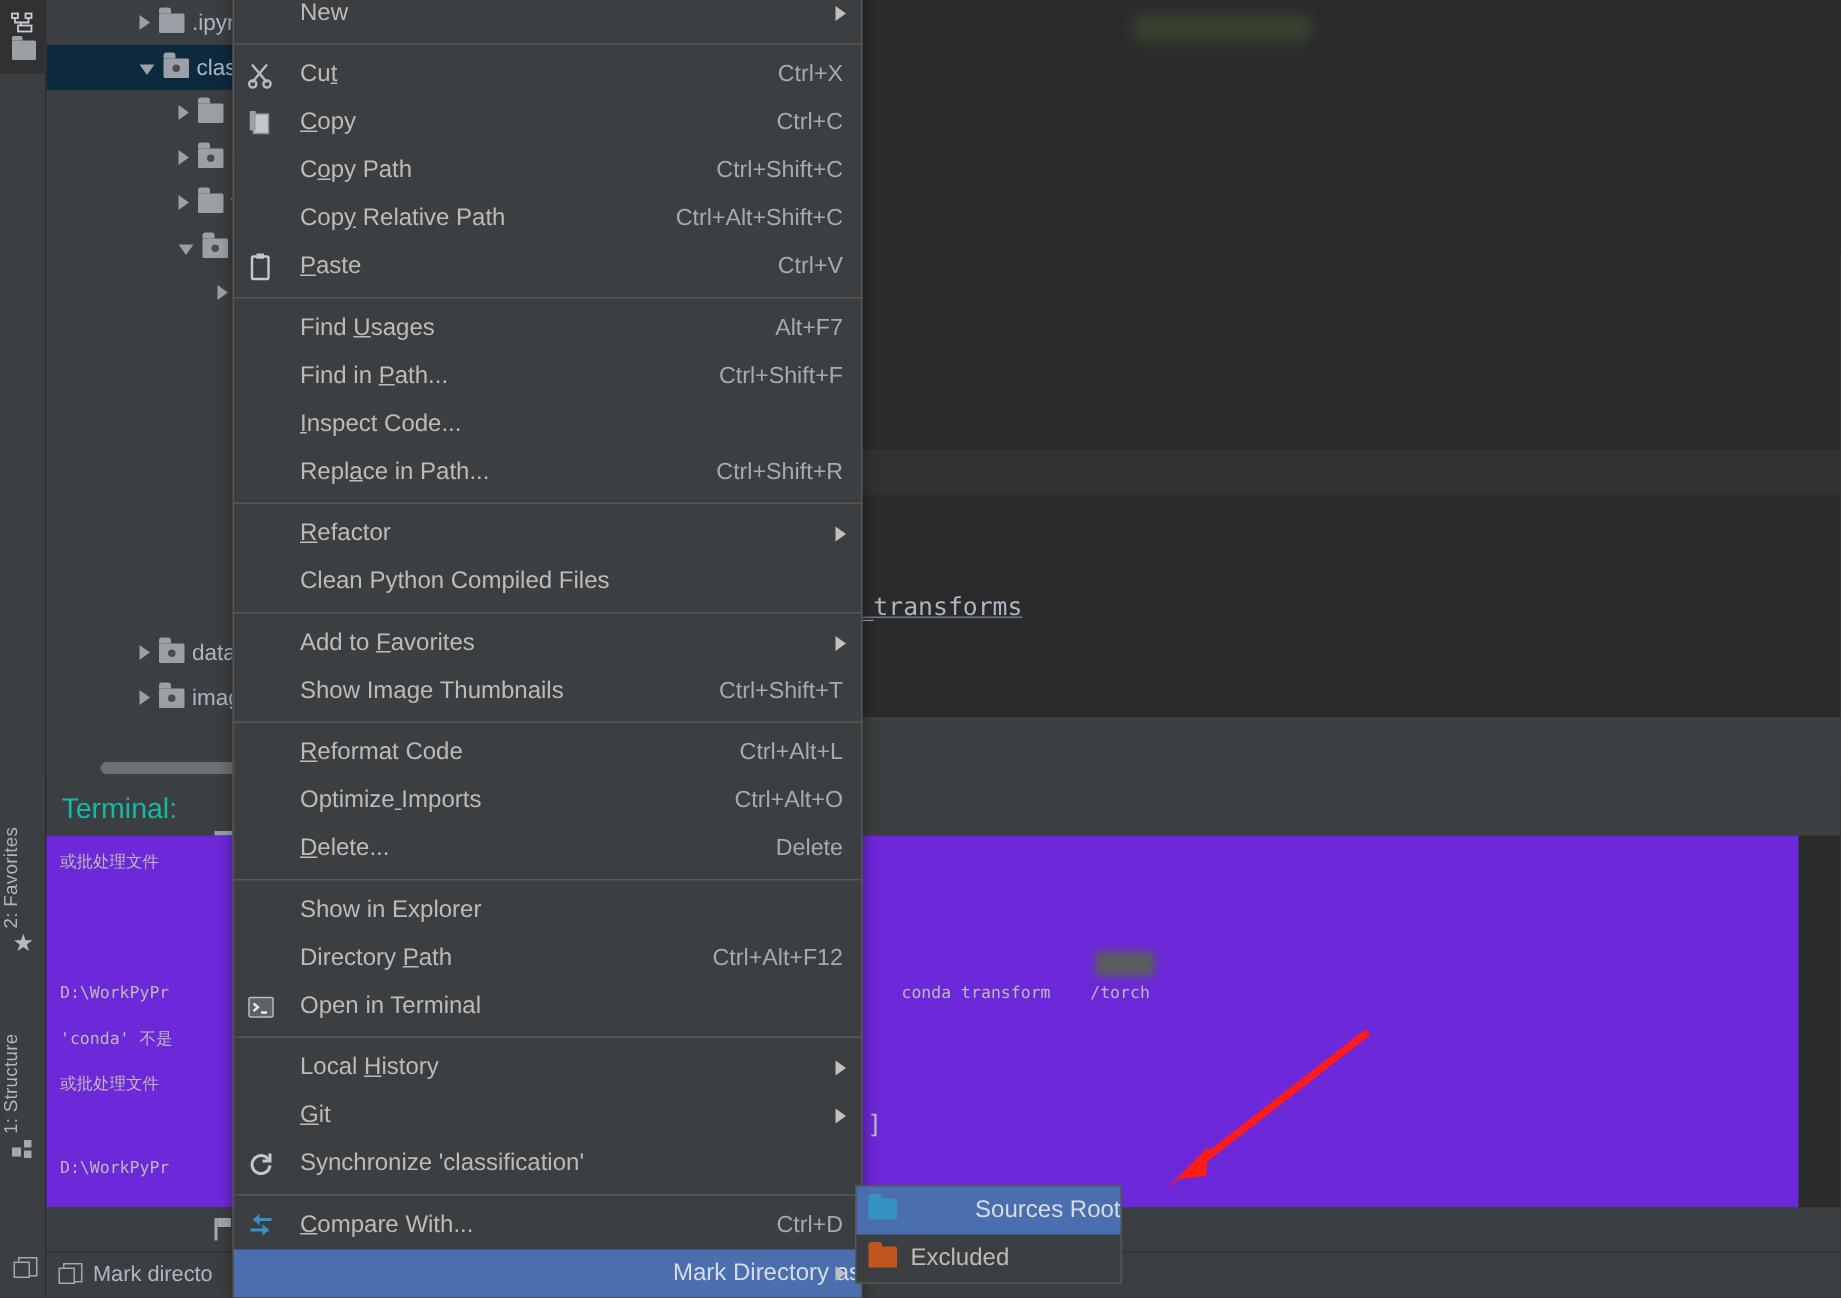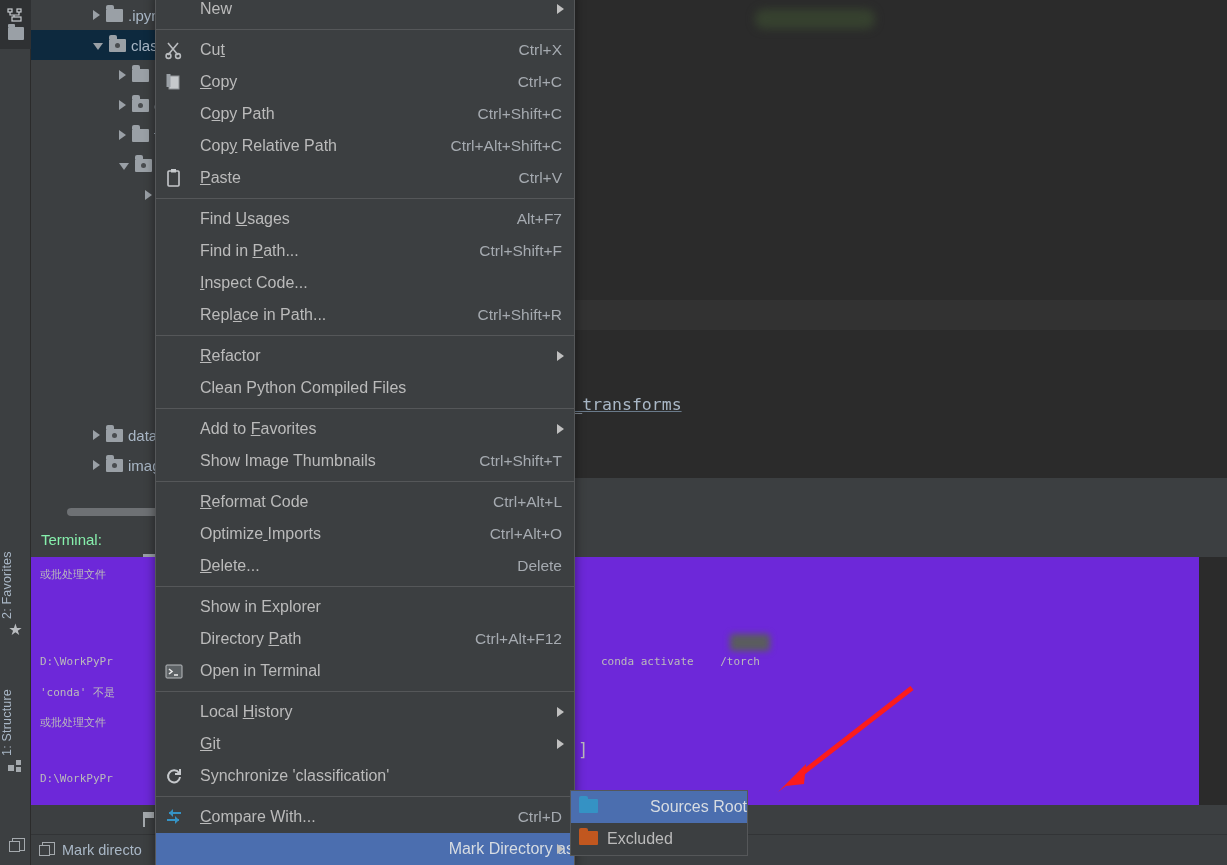--- a/index.html
+++ b/index.html
@@ -120,21 +120,21 @@
     position: absolute; left: 155px; top: 478px; width: 1072px; height: 4px; background: #3c3f41;
   }
 
   
   .termpanel {
     position: absolute; left: 31px; top: 522px; width: 1196px; height: 283px;
     background: #2b2b2b;
   }
   .termheader {
     position: absolute; left: 0; top: 0; width: 1196px; height: 35px;
-    background: #3c3f41; color: #86efac; font-size: 15px;
+    background: #3c3f41; color: #14b8a6; font-size: 19px;
     display: flex; align-items: center; padding-left: 10px;
   }
   .termtab-underline {
     position: absolute; left: 112px; top: 32px; width: 44px; height: 3px; background: #9aa0a6;
   }
   .termbody {
     position: absolute; left: 0; top: 35px; width: 1168px; height: 248px;
     background: #6d28d9; color: #bbbbbb;
     font-family: "DejaVu Sans Mono", monospace; font-size: 11px;
   }
@@ -349,21 +349,21 @@
     <div class="termheader">
       <span>Terminal:</span>
     </div>
     <div class="termtab-underline"></div>
     <div class="termbody" id="term-lines">
         <div class="tline" style="top: 10px; left: 9px;">或批处理文件</div>
         <div class="tline" style="top: 98px; left: 9px;">D:\WorkPyPr</div>
         <div class="tline" style="top: 128px; left: 9px;">'conda' 不是</div>
         <div class="tline" style="top: 158px; left: 9px;">或批处理文件</div>
         <div class="tline" style="top: 215px; left: 9px;">D:\WorkPyPr</div>
-        <div class="tline" style="top: 98px; left: 570px;">conda activate    /torch</div>
+        <div class="tline" style="top: 98px; left: 570px;">conda transform    /torch</div>
       </div>
   </div>
   <div class="termblur"></div>
   <div class="caretbr">]</div>
 
   <div class="statusrow">
     <div class="vcs-ic">
       <i style="left:0;top:0;width:2px;height:15px;"></i>
       <i style="left:2px;top:0;width:9px;height:6px;"></i>
     </div>

